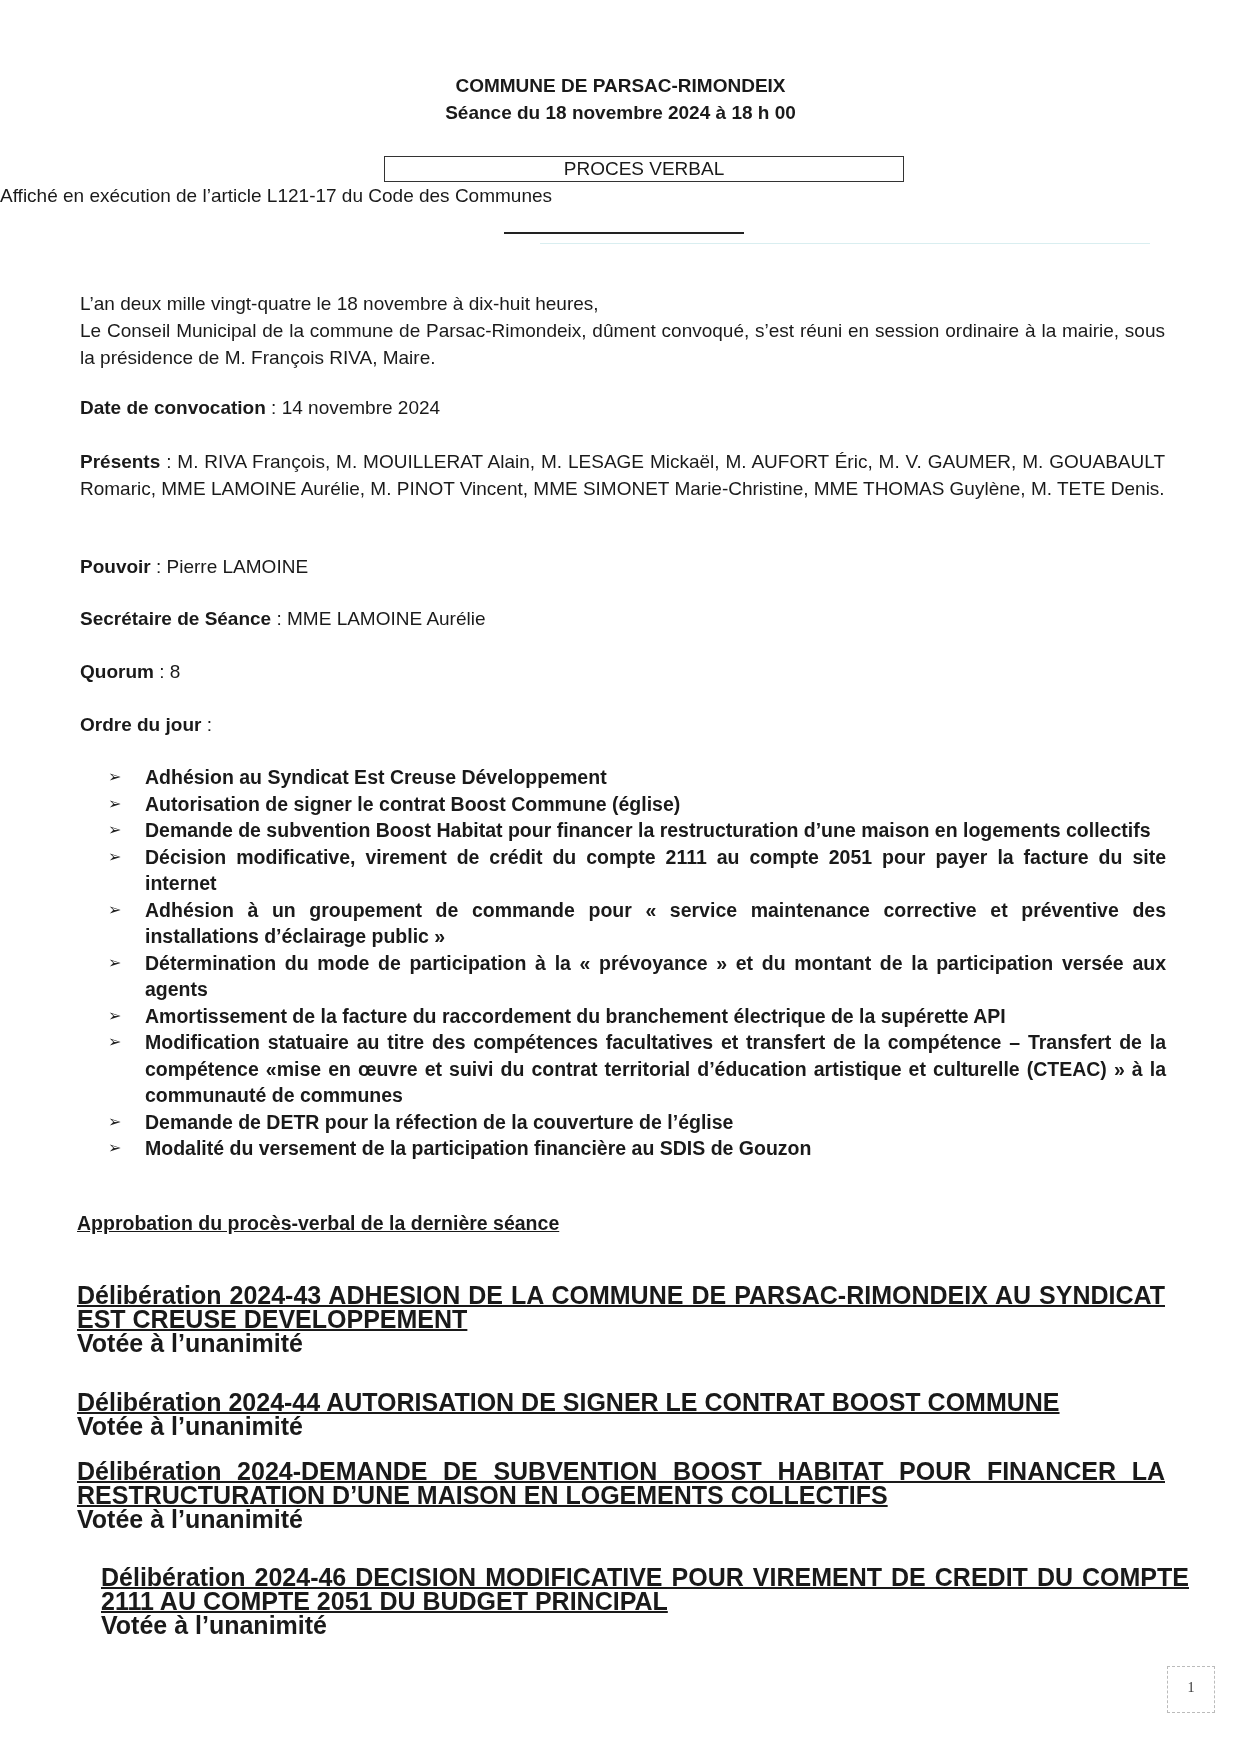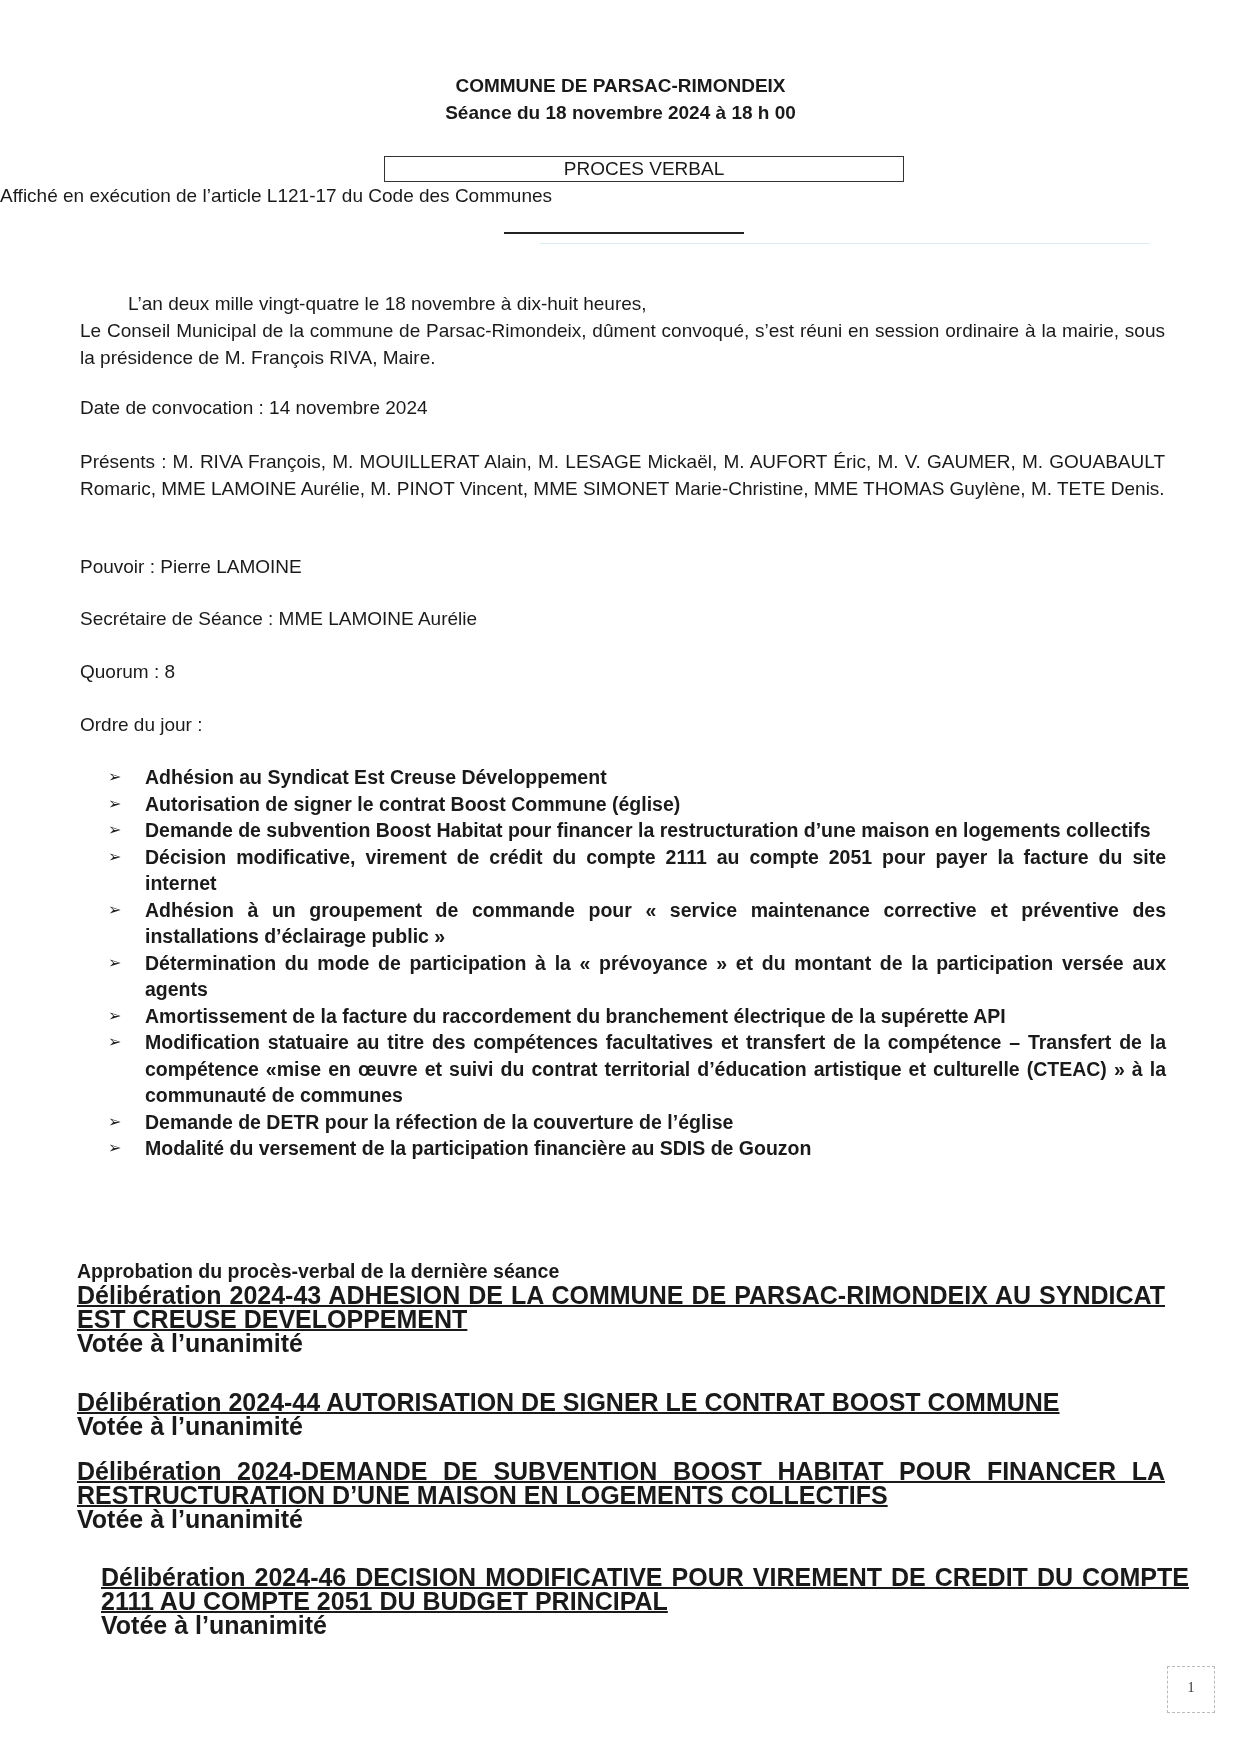--- a/index.html
+++ b/index.html
@@ -12,33 +12,33 @@
     .hdr1 { top: 75px; }
     .hdr2 { top: 102px; }
     .pv-box {
       position: absolute; left: 356px; top: 156px; width: 518px; height: 24px;
       border: 1.5px solid #333; text-align: center; font-size: 19px; line-height: 24px; margin-left: 28px;
     }
     .affiche { position: absolute; left: 0; width: 1241px; top: 185px; font-size: 19px; }
     .rule { position: absolute; left: 504px; top: 232px; width: 240px; height: 1.5px; background: #222; }
     .faint-rule { position: absolute; left: 540px; top: 243px; width: 610px; height: 1px; background: #d9eef0; }
     .para { position: absolute; left: 80px; width: 1085px; font-size: 19px; line-height: 27px; text-align: justify; }
-    .p-intro1 { top: 290px; margin-left: 48px; }
+    .p-intro1 { top: 290px; }
     .p-intro2 { top: 317px; text-align-last: left; }
     .p-conv { top: 394px; }
     .p-pres { top: 448px; }
     .p-pouv { top: 553px; }
     .p-secr { top: 605px; }
     .p-quor { top: 658px; }
     .p-ordre { top: 711px; }
-    .lbl { font-weight: normal; }
+    .lbl { font-weight: bold; }
     .agenda { position: absolute; left: 108px; top: 764px; width: 1058px; list-style: none; margin: 0; padding: 0; }
     .agenda li { position: relative; padding-left: 37px; font-weight: bold; font-size: 19.5px; line-height: 26.5px; text-align: justify; }
     .agenda .arrow { position: absolute; left: 0; top: 0; font-weight: normal; font-size: 16px; color: #222; }
-    .approb { position: absolute; left: 77px; top: 1260px; font-weight: bold; font-size: 19.5px; }
+    .approb { position: absolute; left: 77px; top: 1212px; font-weight: bold; font-size: 19.5px; text-decoration: underline; }
     .delib { position: absolute; left: 77px; width: 1088px; font-size: 25px; line-height: 24px; }
     .delib .title { font-weight: bold; text-decoration: underline; text-decoration-thickness: 2px; text-align: justify; display: block; }
     .delib .vote { font-weight: bold; display: block; }
     .d1 { top: 1283px; }
     .d2 { top: 1390px; }
     .d3 { top: 1459px; }
     .d4 { top: 1565px; margin-left: 24px; }
     .page-num {
       position: absolute; left: 1167px; top: 1666px; width: 46px; height: 45px;
       border: 1px dashed #bbb; text-align: center; font-family: "Liberation Serif", serif;

